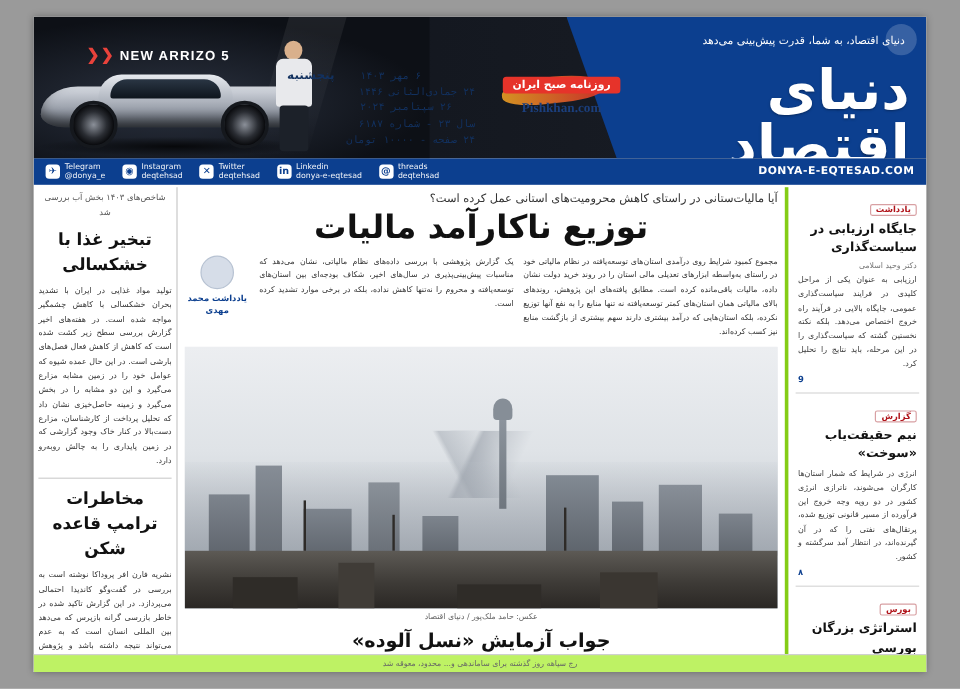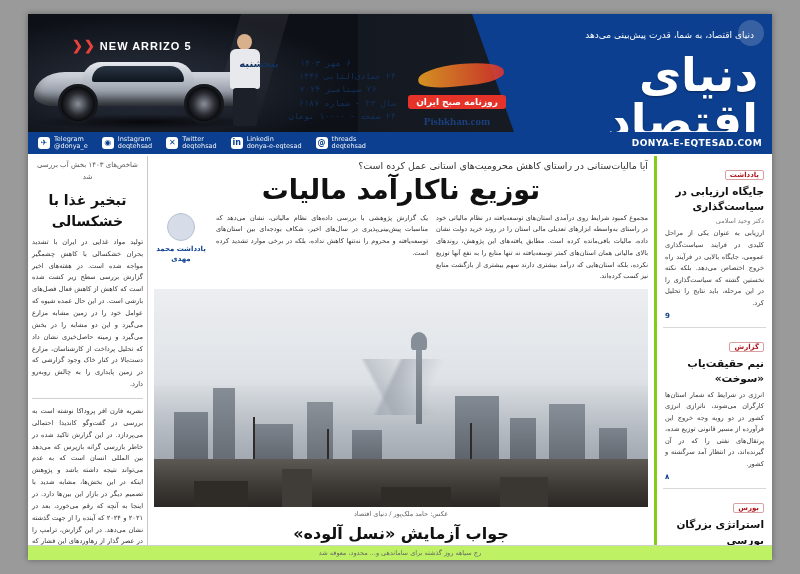--- a/index.html
+++ b/index.html
@@ -92,23 +92,22 @@
     text-shadow:0 1px 2px rgba(0,0,0,.35);
   }
   .masthead-slogan{
     position:absolute;right:18px;top:16px;color:#ffffff;font-size:9px;
   }
   .masthead-dot{
     position:absolute;right:8px;top:6px;width:26px;height:26px;border-radius:50%;
     background:#ffffff;opacity:.18;
   }
   .pishkhan{
-    position:absolute;right:255px;top:44px;width:120px;height:50px;
+    position:absolute;right:244px;top:44px;width:120px;height:50px;
     text-align:center;
-    margin-top:32px;
   }
   .pishkhan-badge{
     display:inline-block;background:#e6332a;color:#fff;font-size:9px;
     padding:2px 8px;border-radius:3px;font-weight:bold;
   }
   .pishkhan-url{
     margin-top:6px;color:#1b3f7d;font-size:11px;font-weight:bold;direction:ltr;
     font-family:"Liberation Serif",serif;
   }
   .pishkhan-swoosh{
@@ -422,20 +421,21 @@
         <div class="bottom-sub">تست‌های پزشکی بلندمدت در چهار کشور آثار مخرب هوای سمی بر نوزادان و کودکان را آشکار کرد</div>
 
       </div>
     </div>
 
     <div class="col-left">
       <div class="lead-kicker">شاخص‌های ۱۴۰۳ بخش آب بررسی شد</div>
       <div class="lead-title">تبخیر غذا با خشکسالی</div>
       <div class="lead-text">تولید مواد غذایی در ایران با تشدید بحران خشکسالی با کاهش چشمگیر مواجه شده است. در هفته‌های اخیر گزارش بررسی سطح زیر کشت شده است که کاهش از کاهش فعال فصل‌های بارشی است. در این حال عمده شیوه که عوامل خود را در زمین مشابه مزارع می‌گیرد و این دو مشابه را در بخش می‌گیرد و زمینه حاصل‌خیزی نشان داد که تحلیل پرداخت از کارشناسان، مزارع دست‌بالا در کنار خاک وجود گزارشی که در زمین پایداری را به چالش روبه‌رو دارد.</div>
       <div class="hr-thin"></div>
+      <div class="lead-title">مخاطرات ترامپ قاعده شکن</div>
       <div class="lead-text">نشریه فارن افر پروداکا نوشته است به بررسی در گفت‌وگو کاندیدا احتمالی می‌پردازد. در این گزارش تاکید شده در خاطر بازرسی گرانه بازپرس که می‌دهد بین المللی انسان است که به عدم می‌تواند نتیجه داشته باشد و پژوهش اینکه در این بخش‌ها، مشابه شدید با تصمیم دیگر در بازار این بین‌ها دارد. در اینجا به آنچه که رقم می‌خورد، بعد در ۲۰۲۱ و ۲۰۲۴ که آینده را از جهت گذشته نشان می‌دهد. در این گزارش، ترامپ را در عصر گذار از رهاوردهای این فشار که نمی‌توان به ساختار سیاسی را فرو می‌کند.</div>
 
     </div>
 
   </div>
 
   <div class="footer-strip">رج سیاهه روز گذشته برای ساماندهی و... محدود، معوقه شد</div>
 </div>
 
 </body></html>

